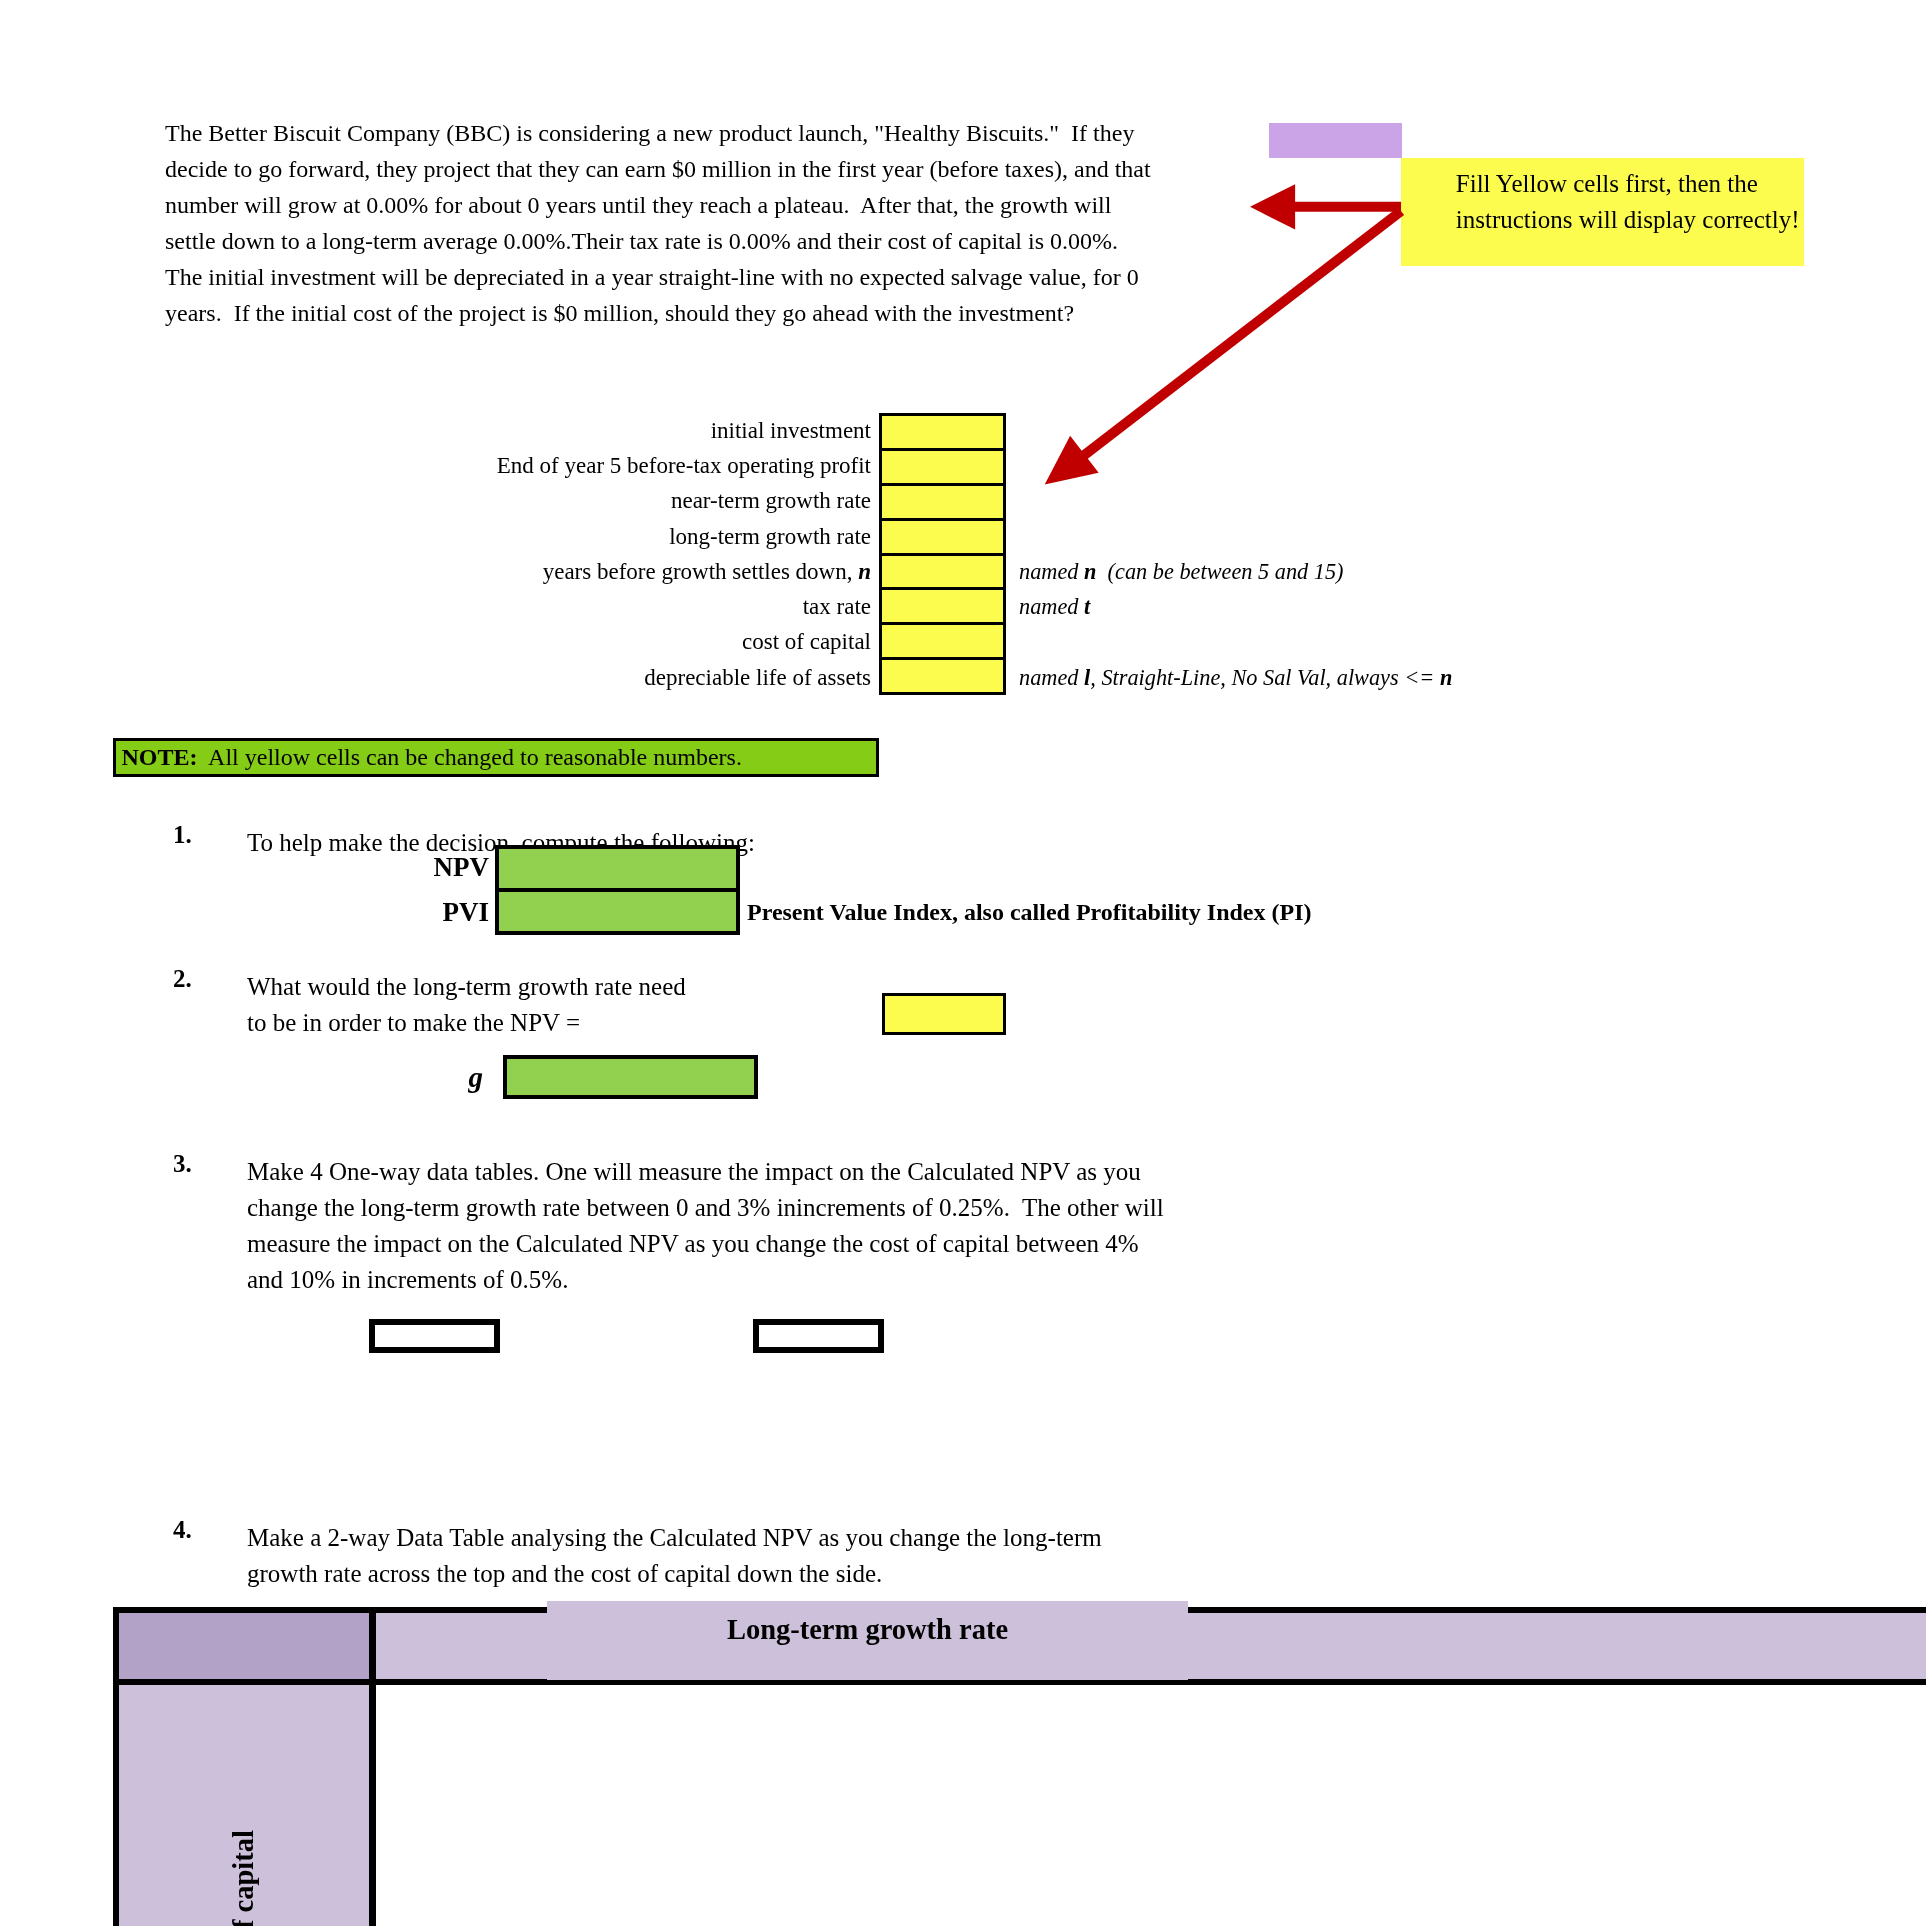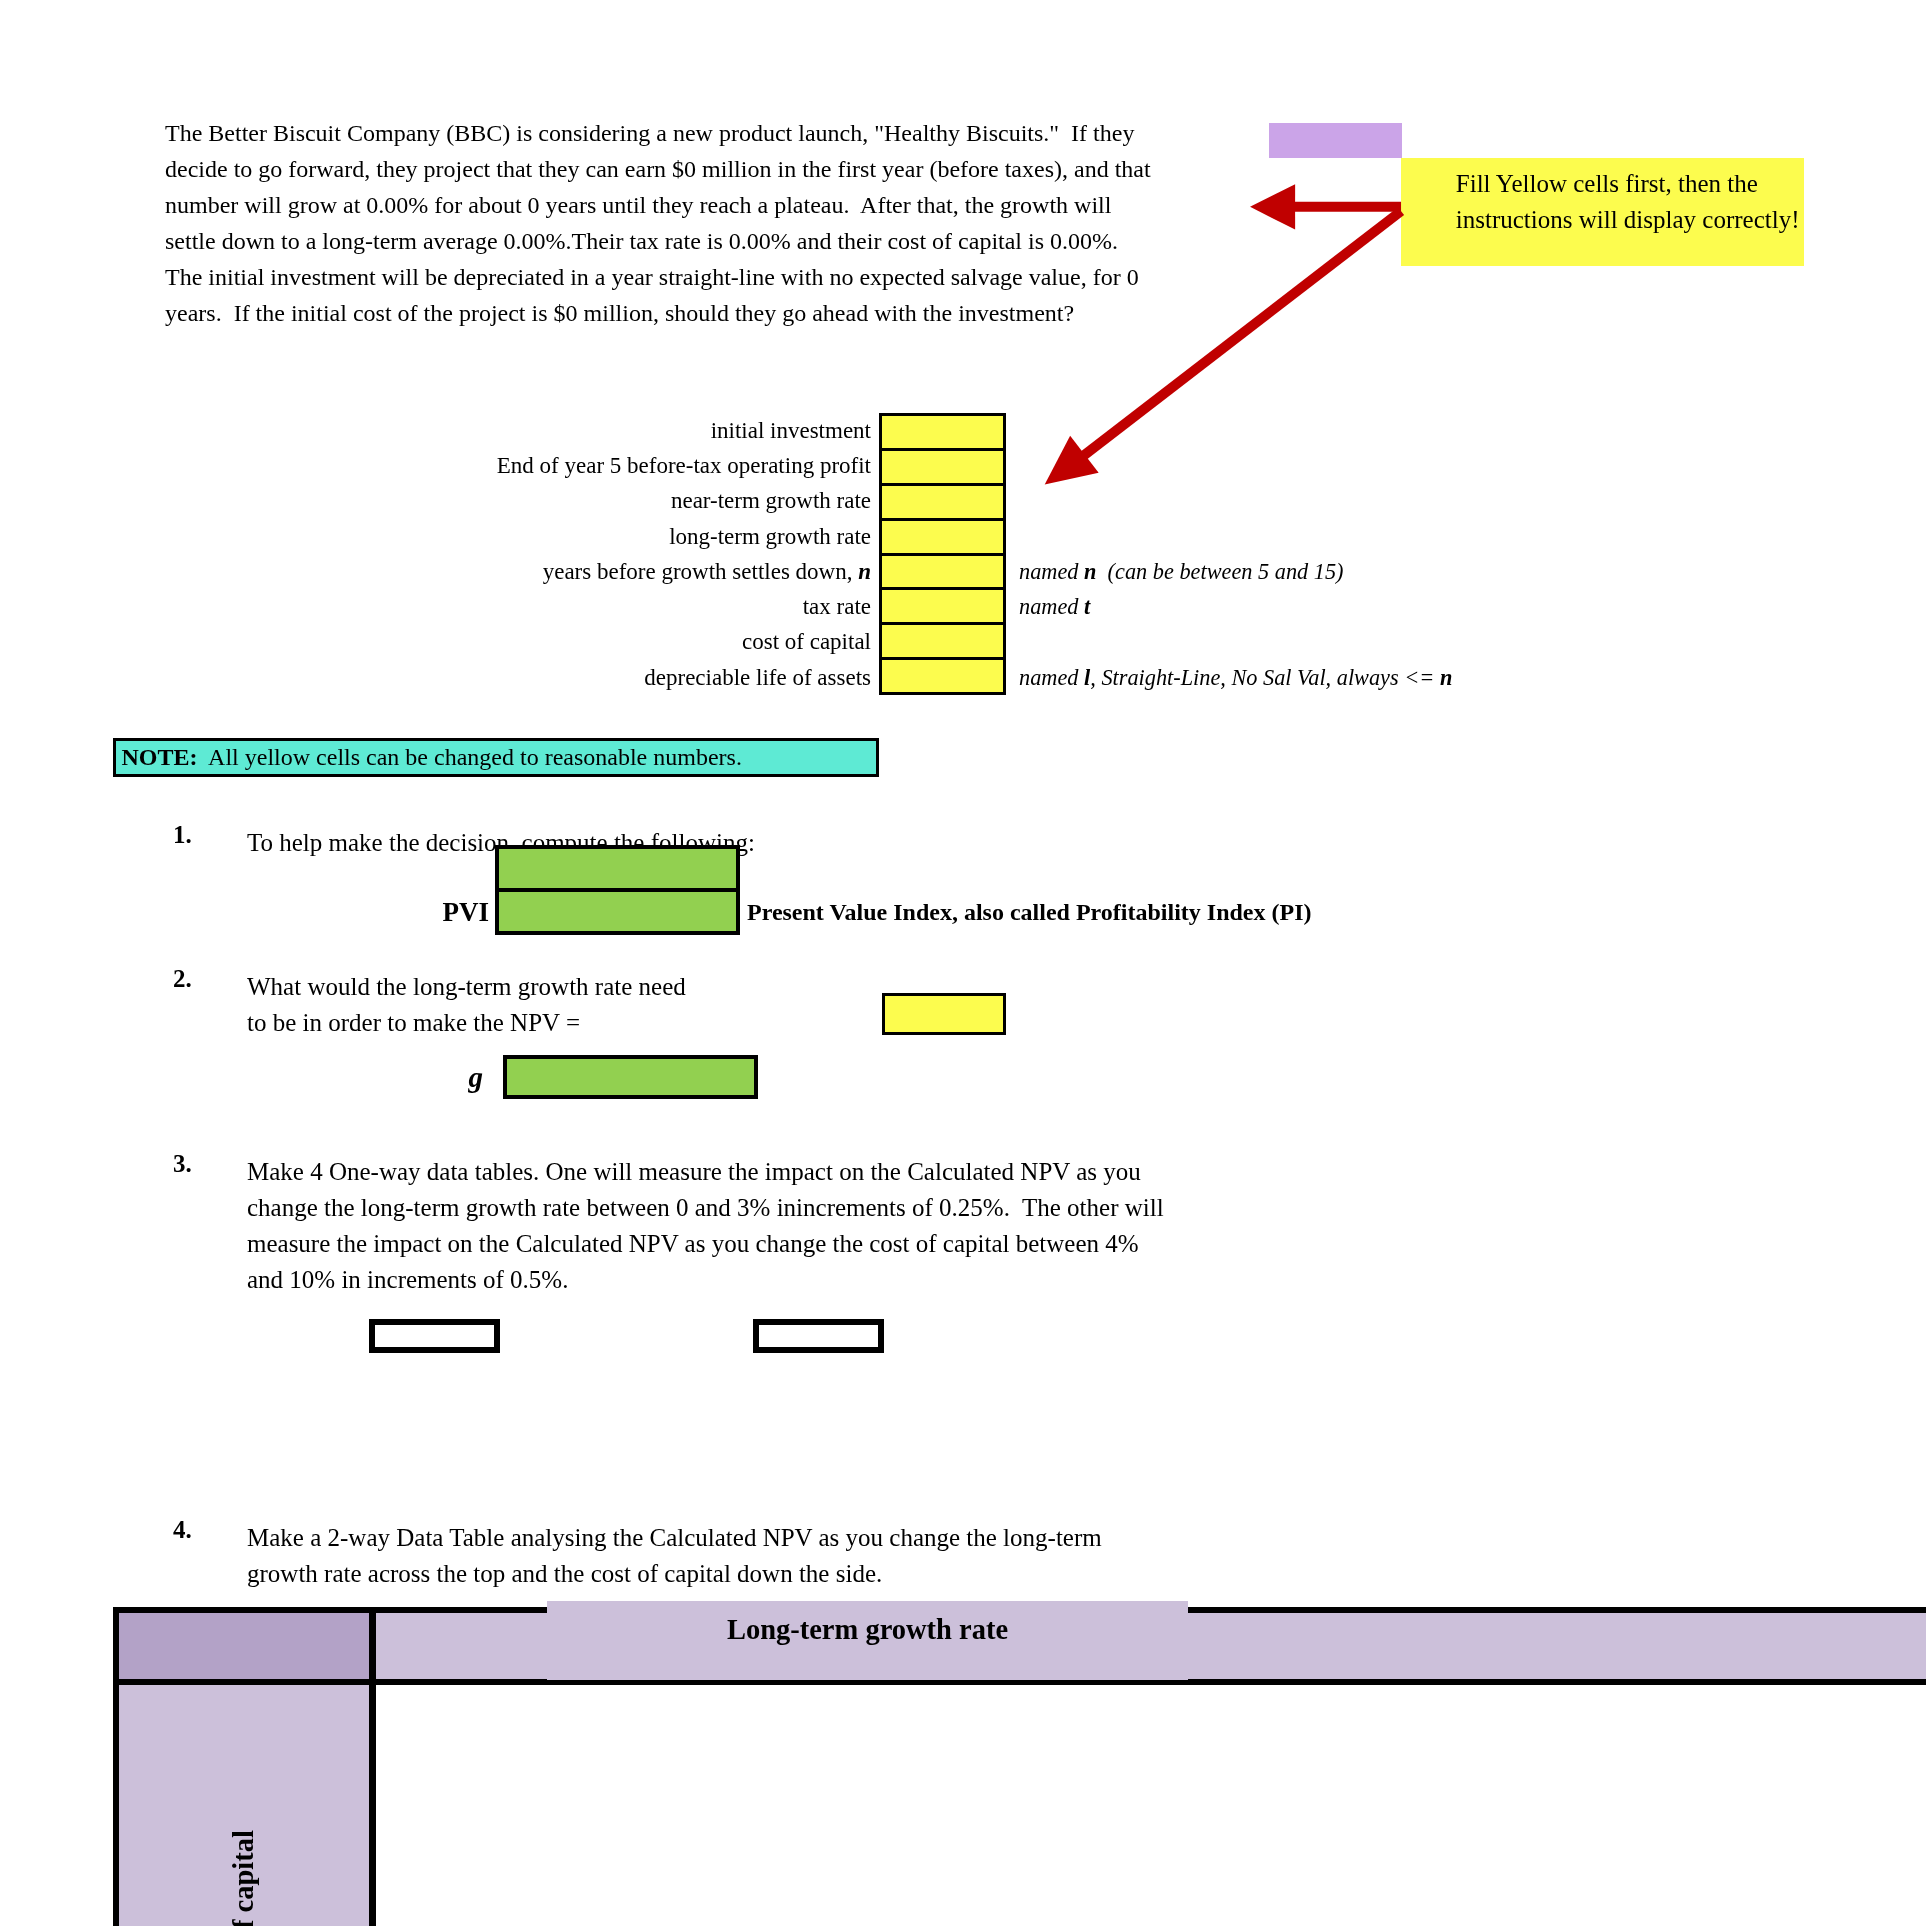--- a/index.html
+++ b/index.html
@@ -21,21 +21,21 @@
            font-size:23px;white-space:pre;}
   #incells{left:879px;top:413px;width:127px;height:282px;border:3.9px solid #000;
            background:#FCFC4E;display:flex;flex-direction:column;box-sizing:border-box;}
   .incell{flex:1;background:#FCFC4E;border-top:3.9px solid #000;}
   .incell:first-child{border-top:0;}
   .ann{left:1019px;height:35px;line-height:35px;font-size:22.3px;font-style:italic;white-space:pre;}
   .bi{font-weight:bold;font-style:italic;}
 
   
   #note{left:113px;top:738px;width:766px;height:39px;border:3.1px solid #000;
-        background:#5eead4;box-sizing:border-box;font-size:24px;line-height:32px;
+        background:#84cc16;box-sizing:border-box;font-size:24px;line-height:32px;
         padding-left:5.4px;white-space:pre;}
 
   
   .qnum{left:173px;font-size:25px;line-height:36px;font-weight:bold;white-space:pre;}
   .qtext{left:247px;font-size:25px;line-height:36px;white-space:pre;margin-top:8px;}
 
   
   #npv-label,#pvi-label{left:0;width:489px;text-align:right;height:45px;line-height:45px;
         font-weight:bold;font-size:27px;}
   #npv-cells{left:495px;top:845px;width:245px;height:90px;border:4.6px solid #000;
@@ -120,20 +120,21 @@
   </div>
 
   <div class="abs ann" style="top:554px"><span>named </span><b class="bi">n</b><span>  (can be between 5 and 15)</span><b class="bi"></b></div>
   <div class="abs ann" style="top:589px"><span>named </span><b class="bi">t</b><span></span><b class="bi"></b></div>
   <div class="abs ann" style="top:660px"><span>named </span><b class="bi">l</b><span>, Straight-Line, No Sal Val, always &lt;= </span><b class="bi">n</b></div>
 
   <div id="note" class="abs"><b>NOTE:</b><span>  All yellow cells can be changed to reasonable numbers.</span></div>
 
   <div class="abs qnum" style="top:817px">1.</div>
   <div class="abs qtext" style="top:817px">To help make the decision, compute the following:</div>
+  <div id="npv-label" class="abs" style="top:845px">NPV</div>
   <div id="pvi-label" class="abs" style="top:890px">PVI</div>
   <div id="npv-cells" class="abs">
     <div class="gcell"></div>
     <div class="gcell"></div>
   </div>
   <div id="pvi-note" class="abs">Present Value Index, also called Profitability Index (PI)</div>
 
   <div class="abs qnum" style="top:961px">2.</div>
   <div class="abs qtext" style="top:961px">What would the long-term growth rate need</div>
   <div class="abs qtext" style="top:997px">to be in order to make the NPV =</div>

